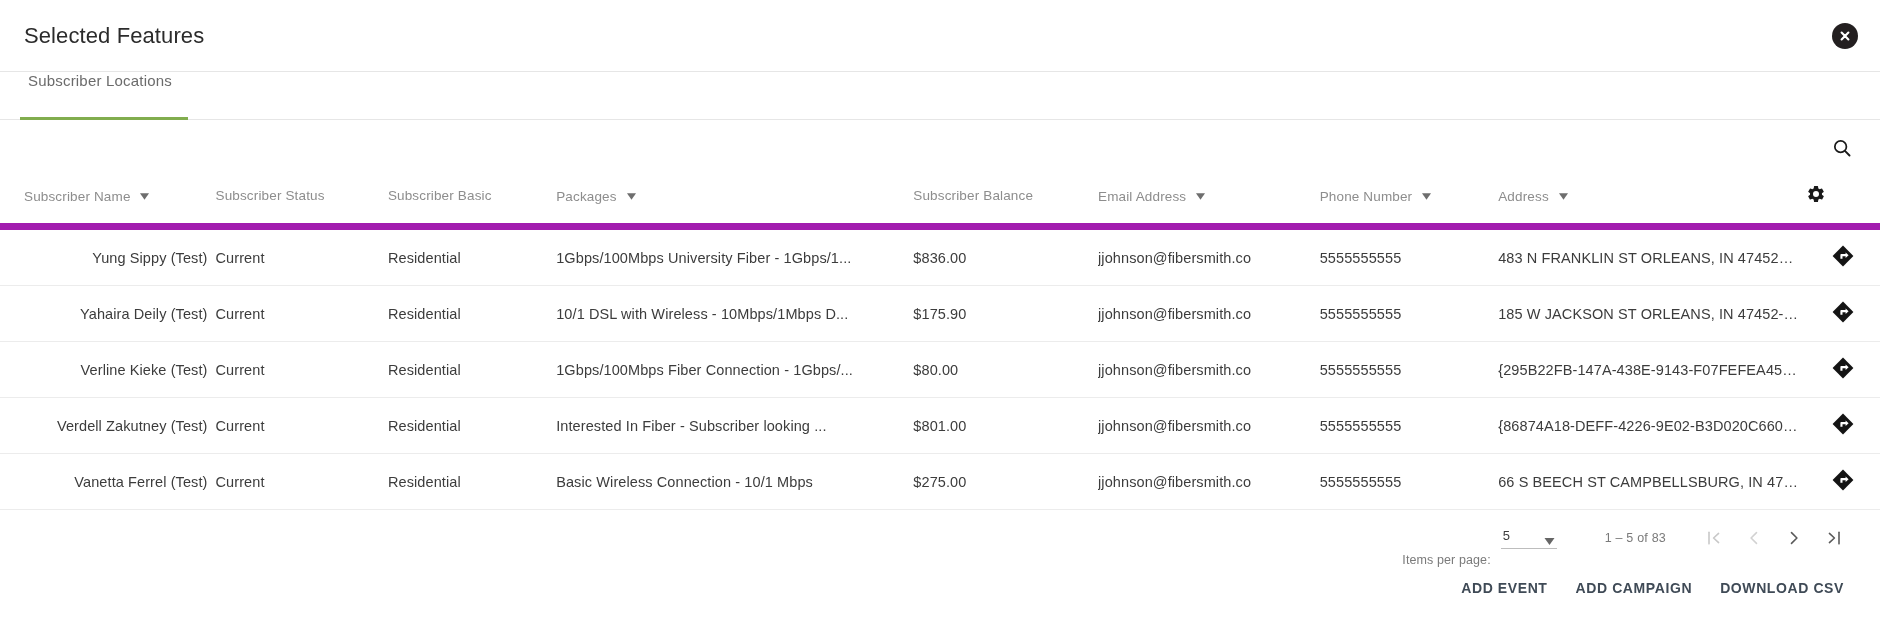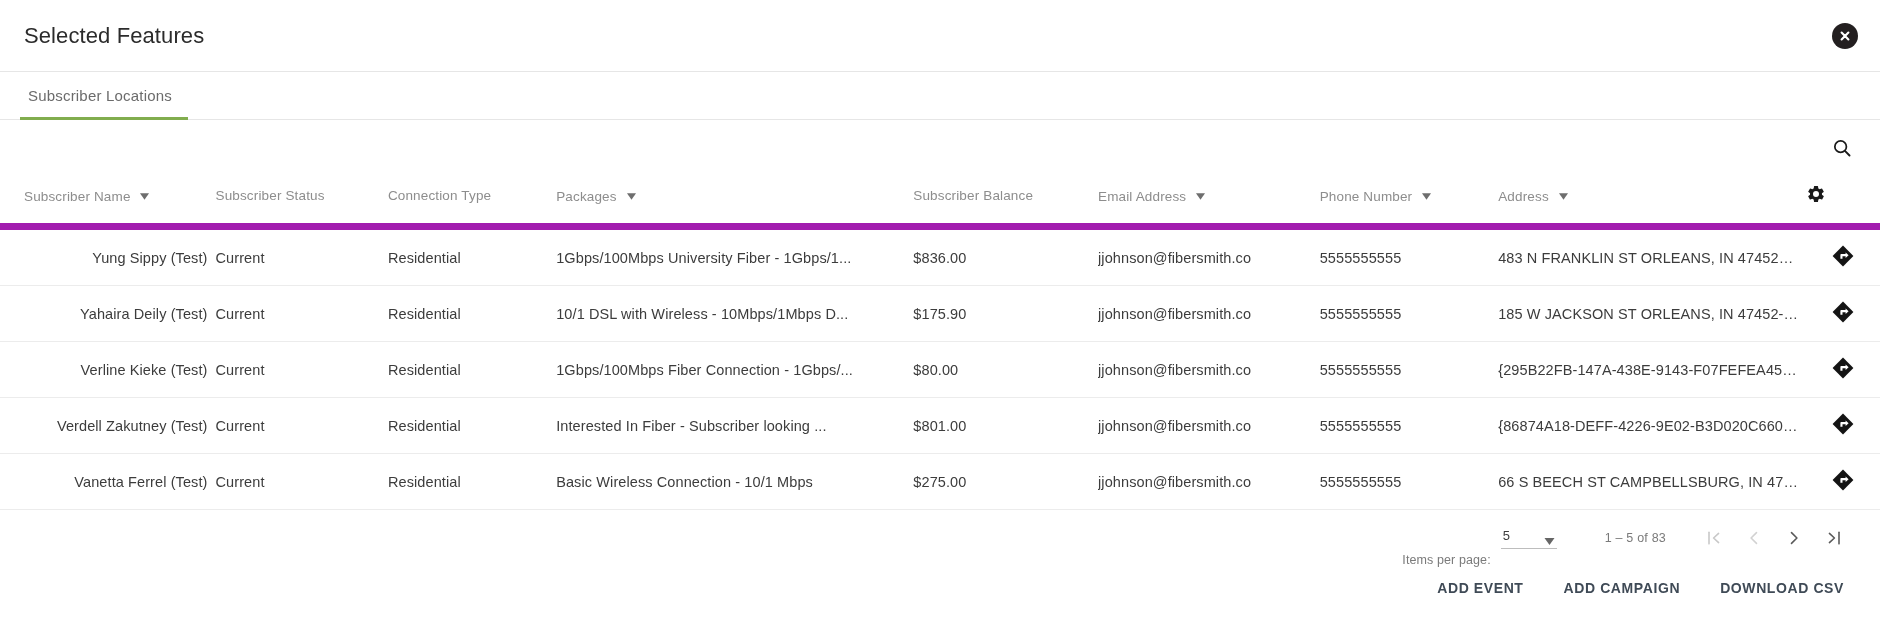--- a/index.html
+++ b/index.html
@@ -50,21 +50,21 @@
   }
   .close-btn svg { display: block; }
 
   
   .tabs-bar {
     position: relative;
     height: 48px;
     border-bottom: 1px solid #e6e6e6;
     padding: 0 0 0 0;
     display: flex;
-    align-items: center;
+    align-items: flex-start;
   }
   .tab {
     position: relative;
     display: flex;
     align-items: center;
     justify-content: center;
     min-width: 200px;
     padding: 0 26px;
     font-size: 15px;
     color: #8a8a8a;
@@ -212,21 +212,20 @@
   }
   .pg-btn.disabled { cursor: default; }
 
   
   .actions {
     display: flex;
     align-items: center;
     justify-content: flex-end;
     height: 44px;
     padding-right: 22px;
-    gap: 12px;
   }
   .flat-btn {
     background: none;
     border: none;
     font-family: inherit;
     font-size: 14px;
     font-weight: bold;
     letter-spacing: .6px;
     color: #3f4a56;
     padding: 8px 14px;
@@ -273,21 +272,21 @@
             <span class="sort-caret">
               <svg width="9" height="7" viewBox="0 0 10 7">
                   <path d="M0 0 L10 0 L5 7 Z" fill="#6e6e6e"></path>
                 </svg>
             </span>
           </th>
           <th class="c-status">
             <span>Subscriber Status</span>
           </th>
           <th class="c-type">
-            <span>Connection Type</span>
+            <span>Subscriber Basic</span>
           </th>
           <th class="c-pkg">
             <span>Packages</span>
             <span class="sort-caret">
               <svg width="9" height="7" viewBox="0 0 10 7">
                   <path d="M0 0 L10 0 L5 7 Z" fill="#6e6e6e"></path>
                 </svg>
             </span>
           </th>
           <th class="c-bal">

